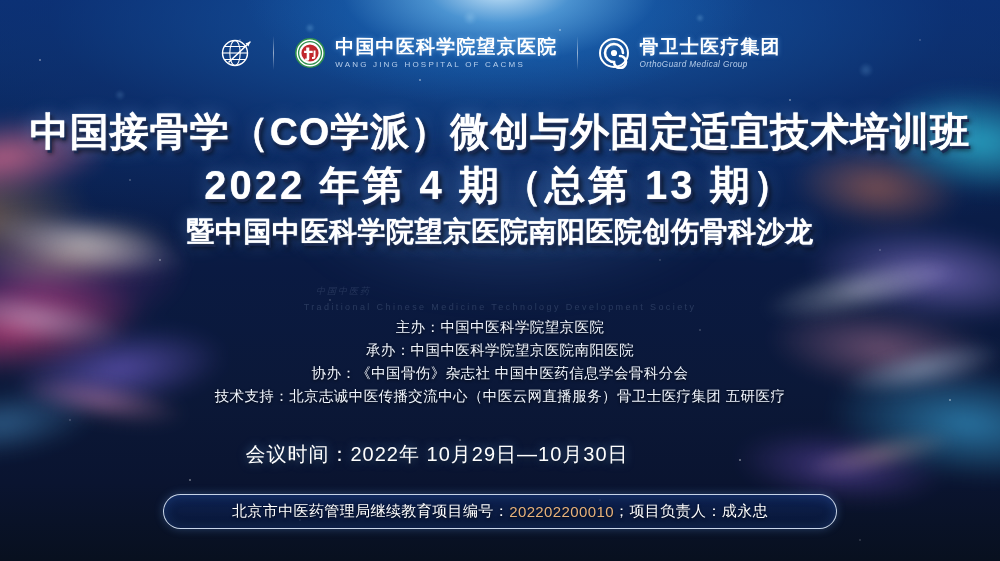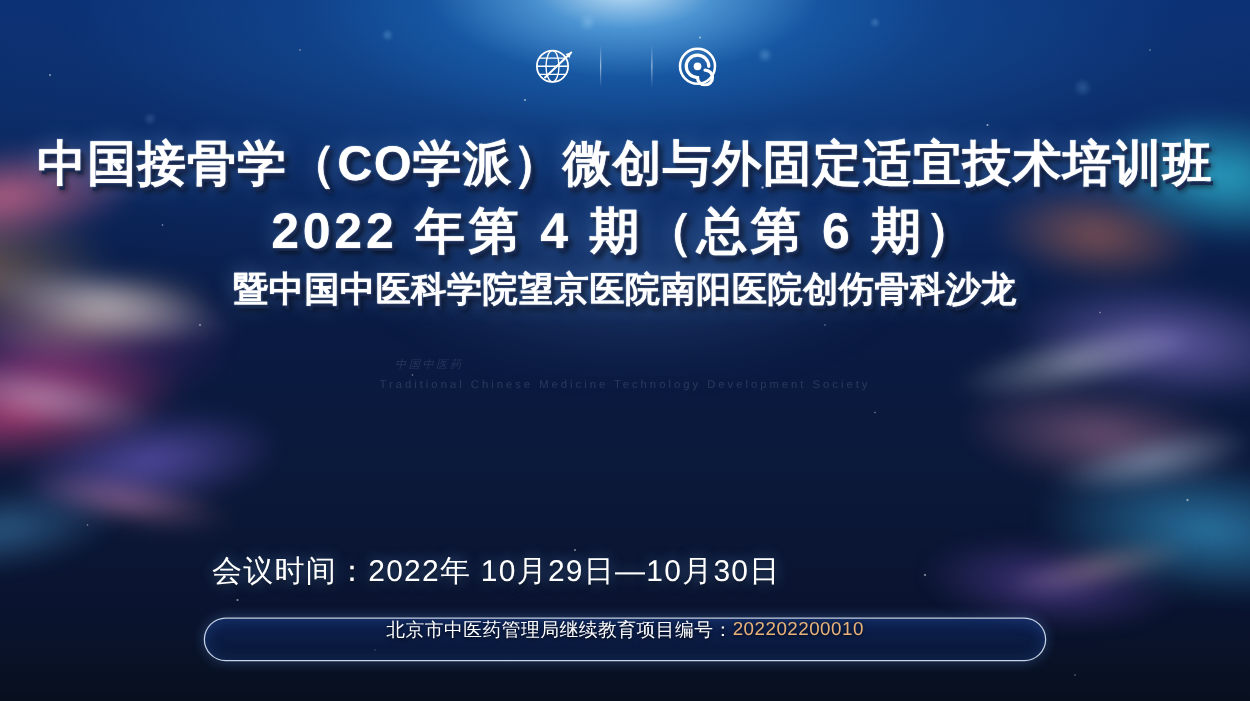--- a/index.html
+++ b/index.html
@@ -213,37 +213,39 @@
     white-space: nowrap;
     text-shadow: 0 1px 3px rgba(0,0,0,0.75);
   }
 
   
   .date {
     position: absolute;
     top: 441px; left: 0; width: 794px;
     text-align: center;
     color: #ffffff;
-    font-size: 24px;
+    font-size: 20px;
     letter-spacing: 1px;
     white-space: nowrap;
     text-shadow: 0 0 10px rgba(120,185,255,0.55), 0 2px 4px rgba(0,0,0,0.7);
+    padding-left: 40px;
   }
 
   
   .pill {
     position: absolute;
     top: 494px; left: 50%;
     transform: translateX(-50%);
     width: 674px; height: 35px;
     box-sizing: border-box;
     border: 1.5px solid rgba(225,238,255,0.88);
     border-radius: 18px;
     background: linear-gradient(180deg, rgba(16,45,110,0.55), rgba(10,28,72,0.45));
     display: flex;
+    align-items: center;
     justify-content: center;
     box-shadow: 0 0 10px rgba(110,170,255,0.30), inset 0 0 12px rgba(60,120,210,0.25);
   }
   .pill-text {
     color: #ffffff;
     font-size: 15px;
     letter-spacing: 0.4px;
     white-space: nowrap;
     text-shadow: 0 1px 3px rgba(0,0,0,0.7);
   }
@@ -273,44 +275,68 @@
           <line x1="3.5" y1="17" x2="28.5" y2="17" stroke="#ffffff" stroke-width="1.1"></line>
           <path d="M5.2 10.5 H26.8" fill="none" stroke="#ffffff" stroke-width="1"></path>
           <path d="M5.2 23.5 H26.8" fill="none" stroke="#ffffff" stroke-width="1"></path>
           <path d="M10 26 L31 6" stroke="#ffffff" stroke-width="1.6" stroke-linecap="round"></path>
           <path d="M31 6 L26.4 7.2 L29.6 10.4 Z" fill="#ffffff"></path>
         </svg>
       </div>
 
       <div class="logo-sep"></div>
 
+      <div class="logo-group">
+        <svg width="32" height="32" viewBox="0 0 32 32">
+          <circle cx="16" cy="16" r="14.2" fill="#ffffff" stroke="#2f8f4e" stroke-width="1.6"></circle>
+          <circle cx="16" cy="16" r="11.4" fill="none" stroke="#2f8f4e" stroke-width="1.3"></circle>
+          <circle cx="16" cy="16" r="8.6" fill="#c1272d"></circle>
+          <path d="M12.2 10.5 h3.1 v3.3 h3.4 v2.1 h-3.4 v6.2 a1.6 1.6 0 0 1-1.6 1.6 h-2.6 v-2.2 h1.6 v-5.6 h-2.6 v-2.1 h2.1 z" fill="#ffffff"></path>
+          <path d="M19.6 13.4 h1.9 v6.6 a2.1 2.1 0 0 1-2.1 2.1 h-1.4 v-2.1 h1.6 z" fill="#ffffff"></path>
+        </svg>
+        <div class="logo-txt">
+          <div class="logo-cn">中国中医科学院望京医院</div>
+          <div class="logo-en wide">WANG JING HOSPITAL OF CACMS</div>
+        </div>
+      </div>
 
       <div class="logo-sep"></div>
 
       <div class="logo-group">
         <svg width="32" height="32" viewBox="0 0 32 32">
           <circle cx="16" cy="16" r="14" fill="none" stroke="#ffffff" stroke-width="2"></circle>
           <path d="M25 16 a9 9 0 1 0 -9 9 a6 6 0 1 0 6 -6" fill="none" stroke="#ffffff" stroke-width="2.6" stroke-linecap="round"></path>
           <circle cx="16" cy="16" r="3.1" fill="#ffffff"></circle>
         </svg>
+        <div class="logo-txt">
+          <div class="logo-cn">骨卫士医疗集团</div>
+          <div class="logo-en og">OrthoGuard Medical Group</div>
+        </div>
       </div>
 
     </div>
 
     <div class="titles">
       <div class="t-line t1">中国接骨学（CO学派）微创与外固定适宜技术培训班</div>
-      <div class="t-line t2">2022 年第 4 期（总第 6 期）</div>
+      <div class="t-line t2">2022 年第 4 期（总第 13 期）</div>
       <div class="t-line t3">暨中国中医科学院望京医院南阳医院创伤骨科沙龙</div>
     </div>
 
     <div class="ghost-en">Traditional Chinese Medicine Technology Development Society</div>
     <div class="ghost-cn">中国中医药</div>
 
+    <div class="orgs">
+      <div class="org-line">主办：中国中医科学院望京医院</div>
+      <div class="org-line">承办：中国中医科学院望京医院南阳医院</div>
+      <div class="org-line">协办：《中国骨伤》杂志社 中国中医药信息学会骨科分会</div>
+      <div class="org-line">技术支持：北京志诚中医传播交流中心（中医云网直播服务）骨卫士医疗集团  五研医疗</div>
+    </div>
 
     <div class="date">会议时间：2022年 10月29日—10月30日</div>
 
     <div class="pill">
       <span class="pill-text">北京市中医药管理局继续教育项目编号：</span>
         <span class="pill-text pill-num">202202200010</span>
+        <span class="pill-text">；项目负责人：成永忠</span>
     </div>
 
   </div>
 </div>
 
 </body></html>

